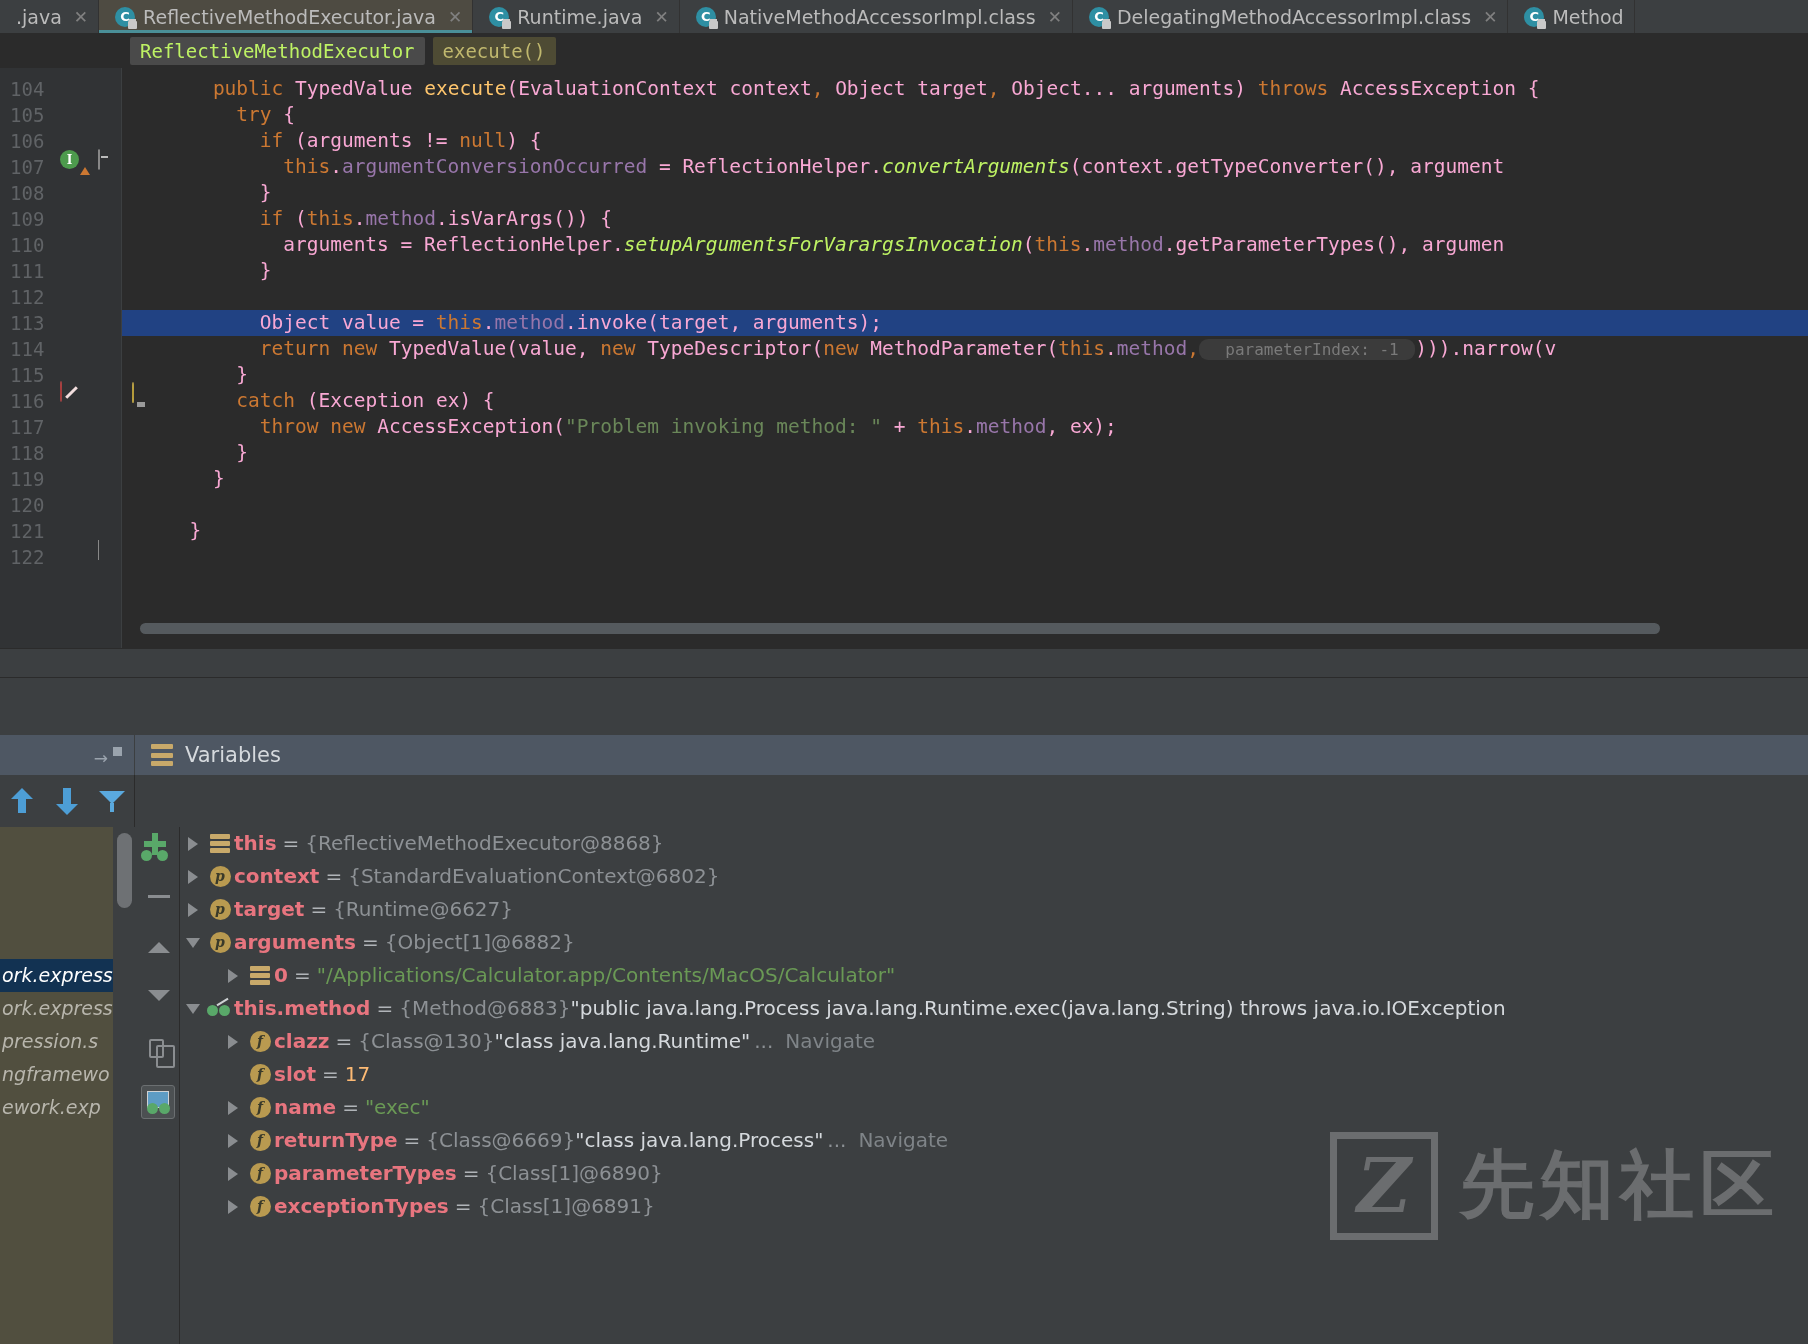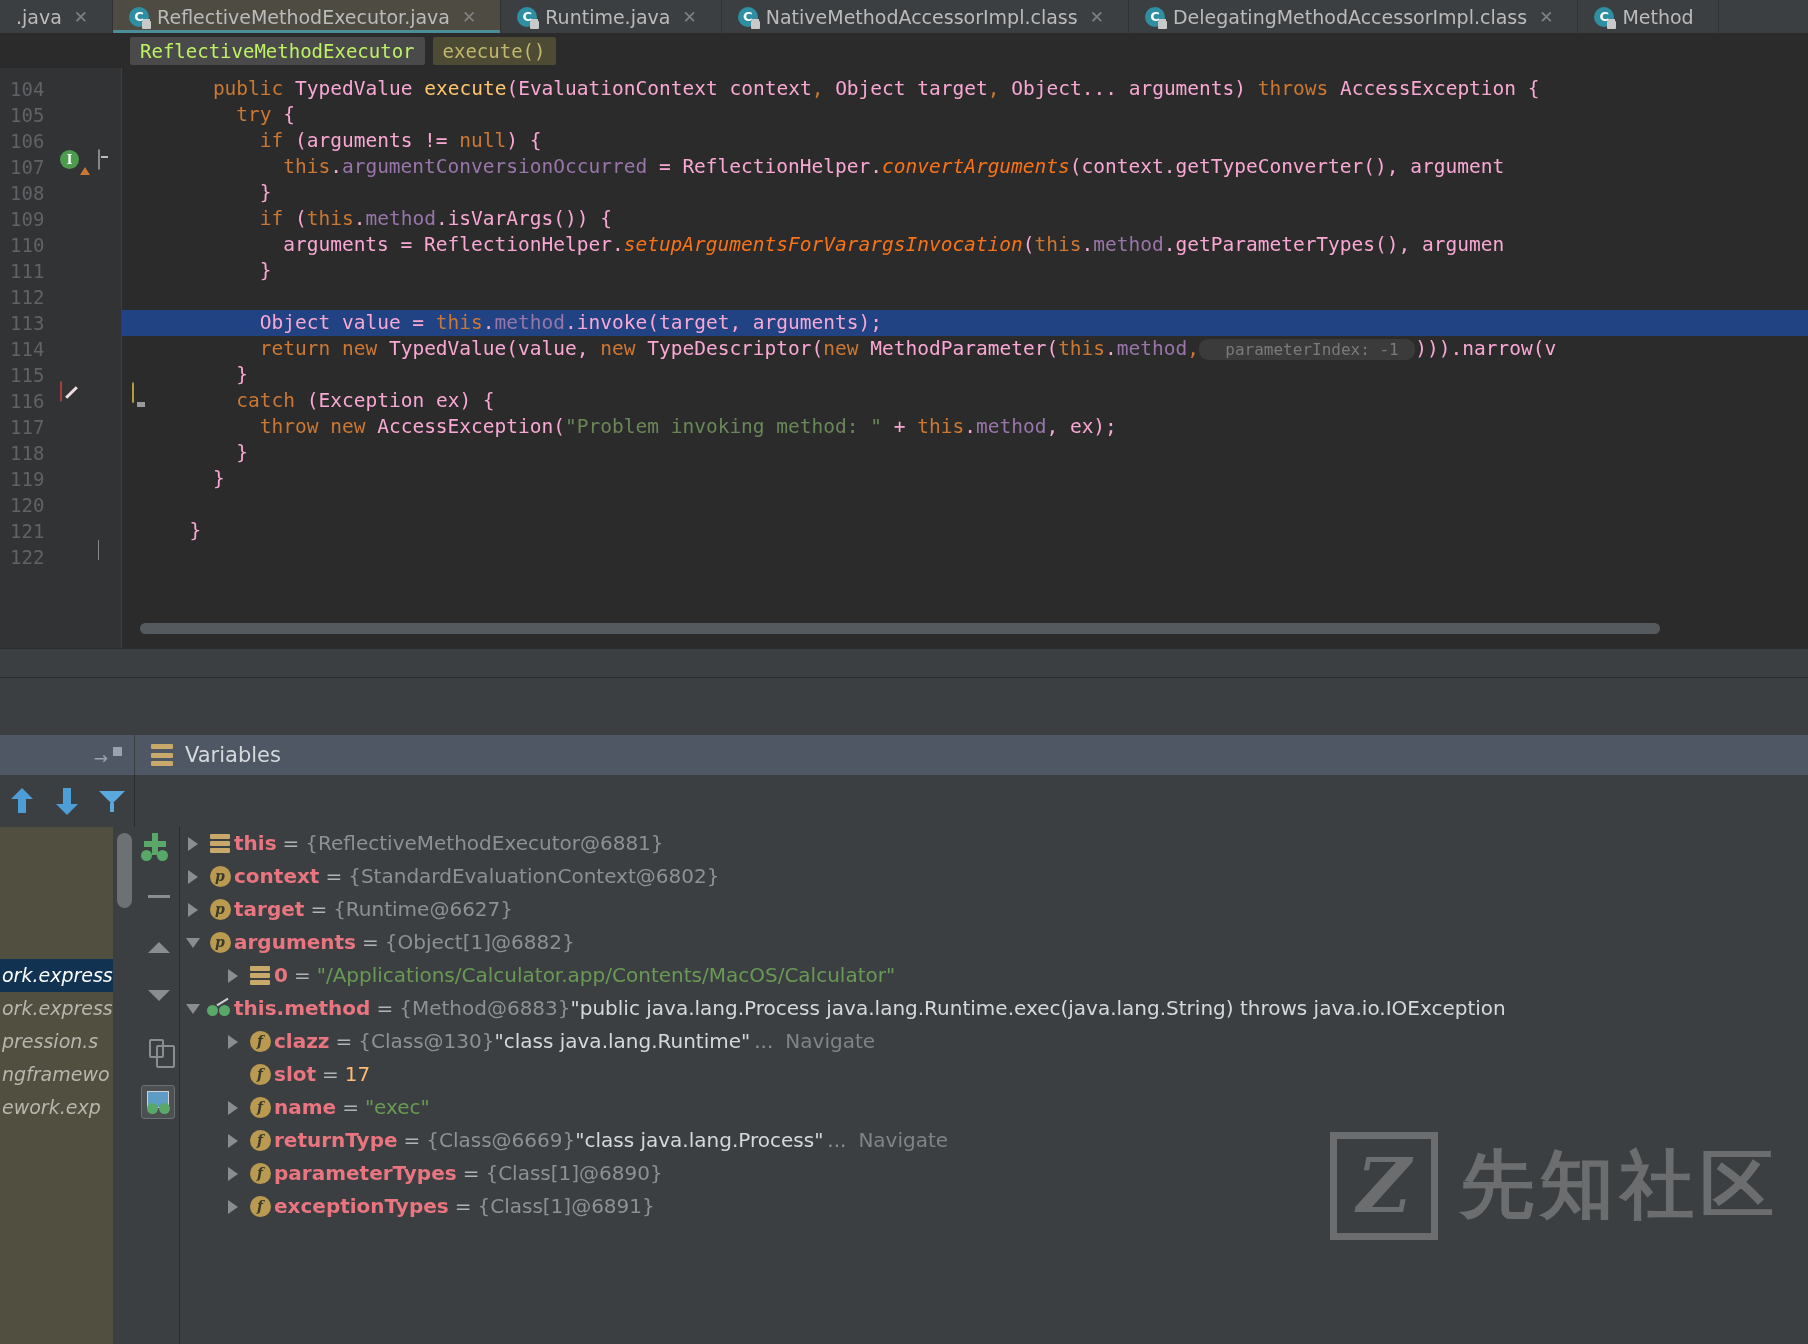--- a/index.html
+++ b/index.html
@@ -12,21 +12,21 @@
   .app { position: relative; width: 1808px; height: 1344px; background: #3c3f41; }
 
   
   .tabbar {
     position: absolute; left: 0; top: 0; width: 1808px; height: 33px;
     background: #3c3f41; display: flex; align-items: stretch;
     overflow: hidden;
   }
   .tab {
     display: flex; align-items: center; gap: 8px;
-    padding: 0 24px 0 16px; height: 33px;
+    padding: 0 10px 0 16px; height: 33px;
     color: #bbbbbb; font-size: 19px; white-space: nowrap;
     border-right: 1px solid #323232; position: relative;
   }
   .tab.active { background: #4e4b42; }
   .tab.active::after {
     content:""; position: absolute; left:0; right:0; bottom:0; height:3px;
     background: #4a8f98;
   }
   .tab .cicon {
     width: 20px; height: 20px; border-radius: 50%;
@@ -77,21 +77,21 @@
   .cline {
     position: absolute; left: 0; height: 26px; line-height: 26px;
     font-family: "DejaVu Sans Mono", monospace; font-size: 19.5px;
     color: #a9b7c6; white-space: pre;
   }
   .cline.hl { background: #214283; width: 1707px; }
   .kw  { color: #cc7832; }
   .str { color: #6a8759; }
   .fld { color: #9876aa; }
   .mth { color: #ffc66d; }
-  .sta { color: #f97316; font-style: italic; }
+  .sta { color: #bef264; font-style: italic; }
   .cls { color: #f9a8d4; }
   .hint{ color: #7a7a7a; background:#3b3b3b; border-radius: 9px; padding: 1px 7px; font-size:16px; }
 
   
   .bp {
     width: 22px; height: 22px; border-radius: 50%;
     background: #db5c5c; border: 1px solid #a33c3c; position: relative;
   }
   .bp::after {
     content:""; position:absolute; left:3px; top:9px; width:15px; height:3px;
@@ -375,21 +375,21 @@
           </span>
           <span class="vicon">
             <span class="stackic">
               <i></i>
               <i></i>
               <i></i>
             </span>
           </span>
           <span class="vname">this</span>
           <span class="veq">=</span>
-          <span class="vref">{ReflectiveMethodExecutor@6881}</span>
+          <span class="vref">{ReflectiveMethodExecutor@8868}</span>
         </div>
         <div class="trow" style="padding-left: 0px;">
           <span class="tog">
             <span class="caret-r"></span>
           </span>
           <span class="vicon">
             <span class="badge-p">p</span>
           </span>
           <span class="vname">context</span>
           <span class="veq">=</span>

